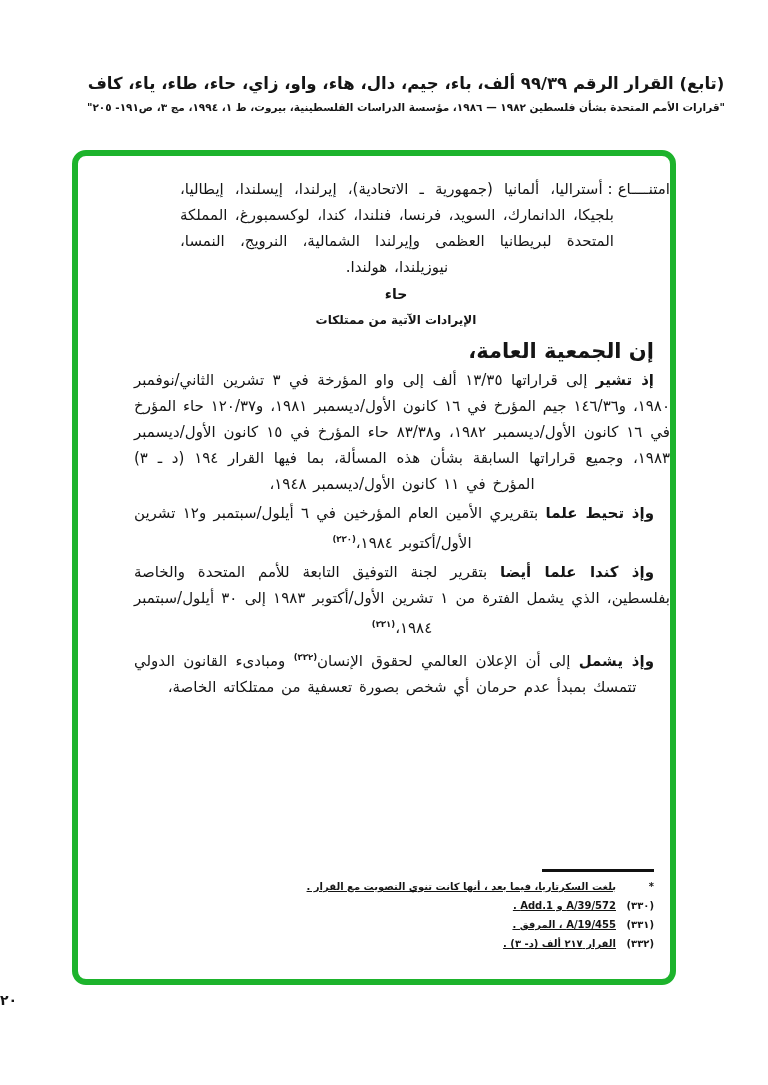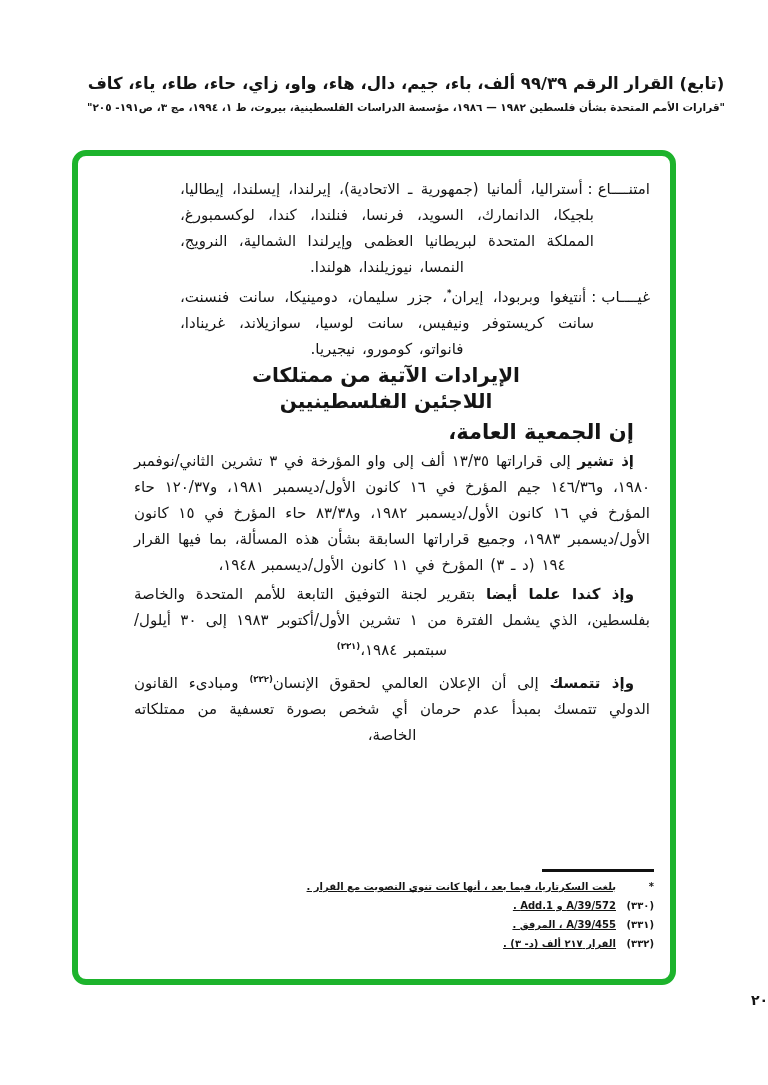--- a/index.html
+++ b/index.html
@@ -13,34 +13,34 @@
 
   
   .page-header { position:absolute; top:74px; left:0; right:0; text-align:center; direction:rtl;padding-left:44px; }
   .doc-title  { font-size:16.5px; font-weight:bold; letter-spacing:0.2px; }
   .doc-source { font-size:10.5px; font-weight:bold; margin-top:8px; }
 
   
   .highlight-box {
     position:absolute; left:72px; top:150px; width:604px; height:835px;
     box-sizing:border-box; border:6px solid var(--green); border-radius:14px;
-    padding:20px 20px 0 44px; direction:rtl; overflow:hidden;
+    padding:20px 0 0 44px; direction:rtl; overflow:hidden;
   }
 
   
   .vote {
     font-size:15px; line-height:26px; text-align:justify; text-align-last:center;
     margin-left:58px; padding-right:56px; text-indent:-56px;
     word-spacing:2px;
   }
   .vote-colon { margin:0 5px; }
 
   
   .section-letter { text-align:center; font-weight:bold; font-size:14px; line-height:25px; margin-top:2px; }
-  .section-title  { text-align:center; font-weight:bold; font-size:20px;  line-height:26px; }
+  .section-title  { text-align:center; font-weight:bold; font-size:12px;  line-height:26px; }
 
   
   .opening {
     font-weight:bold; font-size:21px; line-height:25px;
     text-indent:16px; margin:6px 0 0 0;
   }
   .para {
     font-size:15px; line-height:26px; text-align:justify; text-align-last:center;
     text-indent:16px; margin:3px 0 0 12px; word-spacing:2px;
   }
@@ -49,75 +49,75 @@
 
   
   .fn-area { position:absolute; bottom:28px; right:16px; left:44px; direction:rtl; }
   .fn-rule { width:112px; border-top:3px solid #111; margin:0 0 8px 0; }
   .fn { display:flex; gap:10px; font-size:10px; font-weight:bold; line-height:14px; margin-top:5px; }
   .fn-marker { min-width:28px; flex:0 0 auto; }
   .fn-text { flex:1 1 auto;text-decoration:underline; }
 
   
   .page-number {
-    position:absolute; top:992px; left:0; right:0; text-align:right;
+    position:absolute; top:992px; left:0; right:0; text-align:left;
     font-size:14px; font-weight:bold; direction:rtl;
   }
 </style>
 </head>
 <body>
 
 <div class="page-header" lang="ar">
   <div class="doc-title">(تابع) القرار الرقم ٩٩/٣٩ ألف، باء، جيم، دال، هاء، واو، زاي، حاء، طاء، ياء، كاف</div>
   <div class="doc-source">"قرارات الأمم المتحدة بشأن فلسطين ١٩٨٢ — ١٩٨٦، مؤسسة الدراسات الفلسطينية، بيروت، ط ١، ١٩٩٤، مج ٣، ص١٩١- ٢٠٥"</div>
 </div>
 
 <div class="highlight-box" lang="ar">
 
   <div class="vote">
     <span class="vote-label">امتنــــاع</span><span class="vote-colon">:</span><span>أستراليا، ألمانيا (جمهورية ـ الاتحادية)، إيرلندا، إيسلندا، إيطاليا، بلجيكا، الدانمارك، السويد، فرنسا، فنلندا، كندا، لوكسمبورغ، المملكة المتحدة لبريطانيا العظمى وإيرلندا الشمالية، النرويج، النمسا، نيوزيلندا، هولندا.</span>
   </div>
 
-  <div class="vote">
-    <span class="vote-label">غيــــاب</span><span class="vote-colon">:</span><span>أنتيغوا وبربودا، إيران</span><sup class="ref">*</sup><span>، جزر سليمان، دومينيكا، سانت فنسنت، سانت كريستوفر ونيفيس، سانت لوسيا، سوازيلاند، غرينادا، فانواتو، كومورو، نيجيريا.</span>
-  </div>
 
+  <div class="section-letter">حاء</div>
 
   <div class="section-title">الإيرادات الآتية من ممتلكات</div>
-  <div class="section-title">اللاجئين الفلسطينيين</div>
 
   <p class="opening">إن الجمعية العامة،</p>
 
   <p class="para">
     <span class="lead">إذ تشير</span><span> إلى قراراتها ١٣/٣٥ ألف إلى واو المؤرخة في ٣ تشرين الثاني/نوفمبر ١٩٨٠، و١٤٦/٣٦ جيم المؤرخ في ١٦ كانون الأول/ديسمبر ١٩٨١، و١٢٠/٣٧ حاء المؤرخ في ١٦ كانون الأول/ديسمبر ١٩٨٢، و٨٣/٣٨ حاء المؤرخ في ١٥ كانون الأول/ديسمبر ١٩٨٣، وجميع قراراتها السابقة بشأن هذه المسألة، بما فيها القرار ١٩٤ (د ـ ٣) المؤرخ في ١١ كانون الأول/ديسمبر ١٩٤٨،</span>
   </p>
 
+  <p class="para">
+    <span class="lead">وإذ تحيط علما</span><span> بتقريري الأمين العام المؤرخين في ٦ أيلول/سبتمبر و١٢ تشرين الأول/أكتوبر ١٩٨٤،</span><sup class="ref">(٣٣٠)</sup>
+  </p>
 
   <p class="para">
     <span class="lead">وإذ كندا علما أيضا</span><span> بتقرير لجنة التوفيق التابعة للأمم المتحدة والخاصة بفلسطين، الذي يشمل الفترة من ١ تشرين الأول/أكتوبر ١٩٨٣ إلى ٣٠ أيلول/سبتمبر ١٩٨٤،</span><sup class="ref">(٣٣١)</sup>
   </p>
 
   <p class="para">
-    <span class="lead">وإذ تتمسك</span><span> إلى أن الإعلان العالمي لحقوق الإنسان</span><sup class="ref">(٣٣٢)</sup><span> ومبادىء القانون الدولي تتمسك بمبدأ عدم حرمان أي شخص بصورة تعسفية من ممتلكاته الخاصة،</span>
+    <span class="lead">وإذ يشمل</span><span> إلى أن الإعلان العالمي لحقوق الإنسان</span><sup class="ref">(٣٣٢)</sup><span> ومبادىء القانون الدولي تتمسك بمبدأ عدم حرمان أي شخص بصورة تعسفية من ممتلكاته الخاصة،</span>
   </p>
 
   <div class="fn-area">
     <div class="fn-rule"></div>
 
     <div class="fn">
       <span class="fn-marker">*</span>
       <span class="fn-text">بلغت السكرتاريا، فيما بعد ، أنها كانت تنوي التصويت مع القرار .</span>
     </div>
     <div class="fn">
       <span class="fn-marker">(٣٣٠)</span>
       <span class="fn-text">A/39/572 و Add.1 .</span>
     </div>
     <div class="fn">
       <span class="fn-marker">(٣٣١)</span>
-      <span class="fn-text">A/39/455 ، المرفق .</span>
+      <span class="fn-text">A/19/455 ، المرفق .</span>
     </div>
     <div class="fn">
       <span class="fn-marker">(٣٣٢)</span>
       <span class="fn-text">القرار ٢١٧ ألف (د- ٣) .</span>
     </div>
   </div>
 </div>
 
 <div class="page-number">٢٠</div>
 

